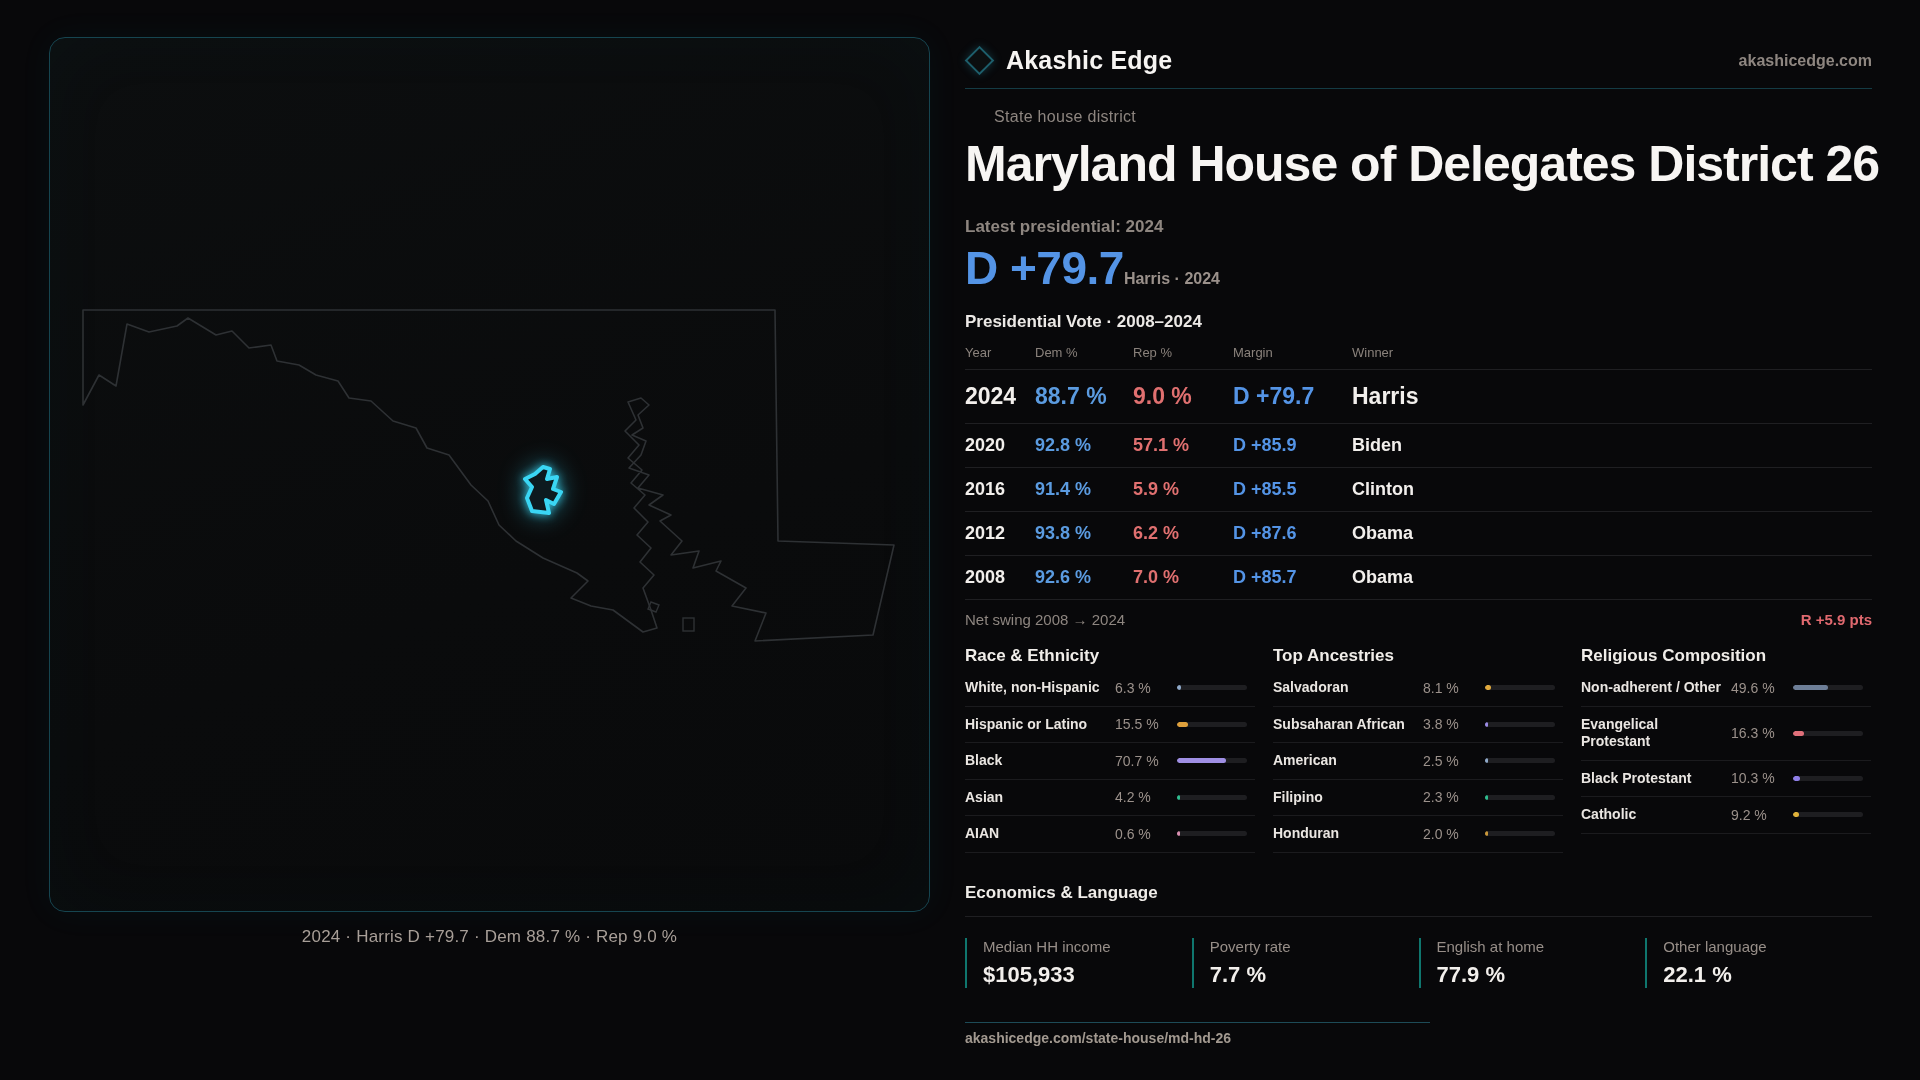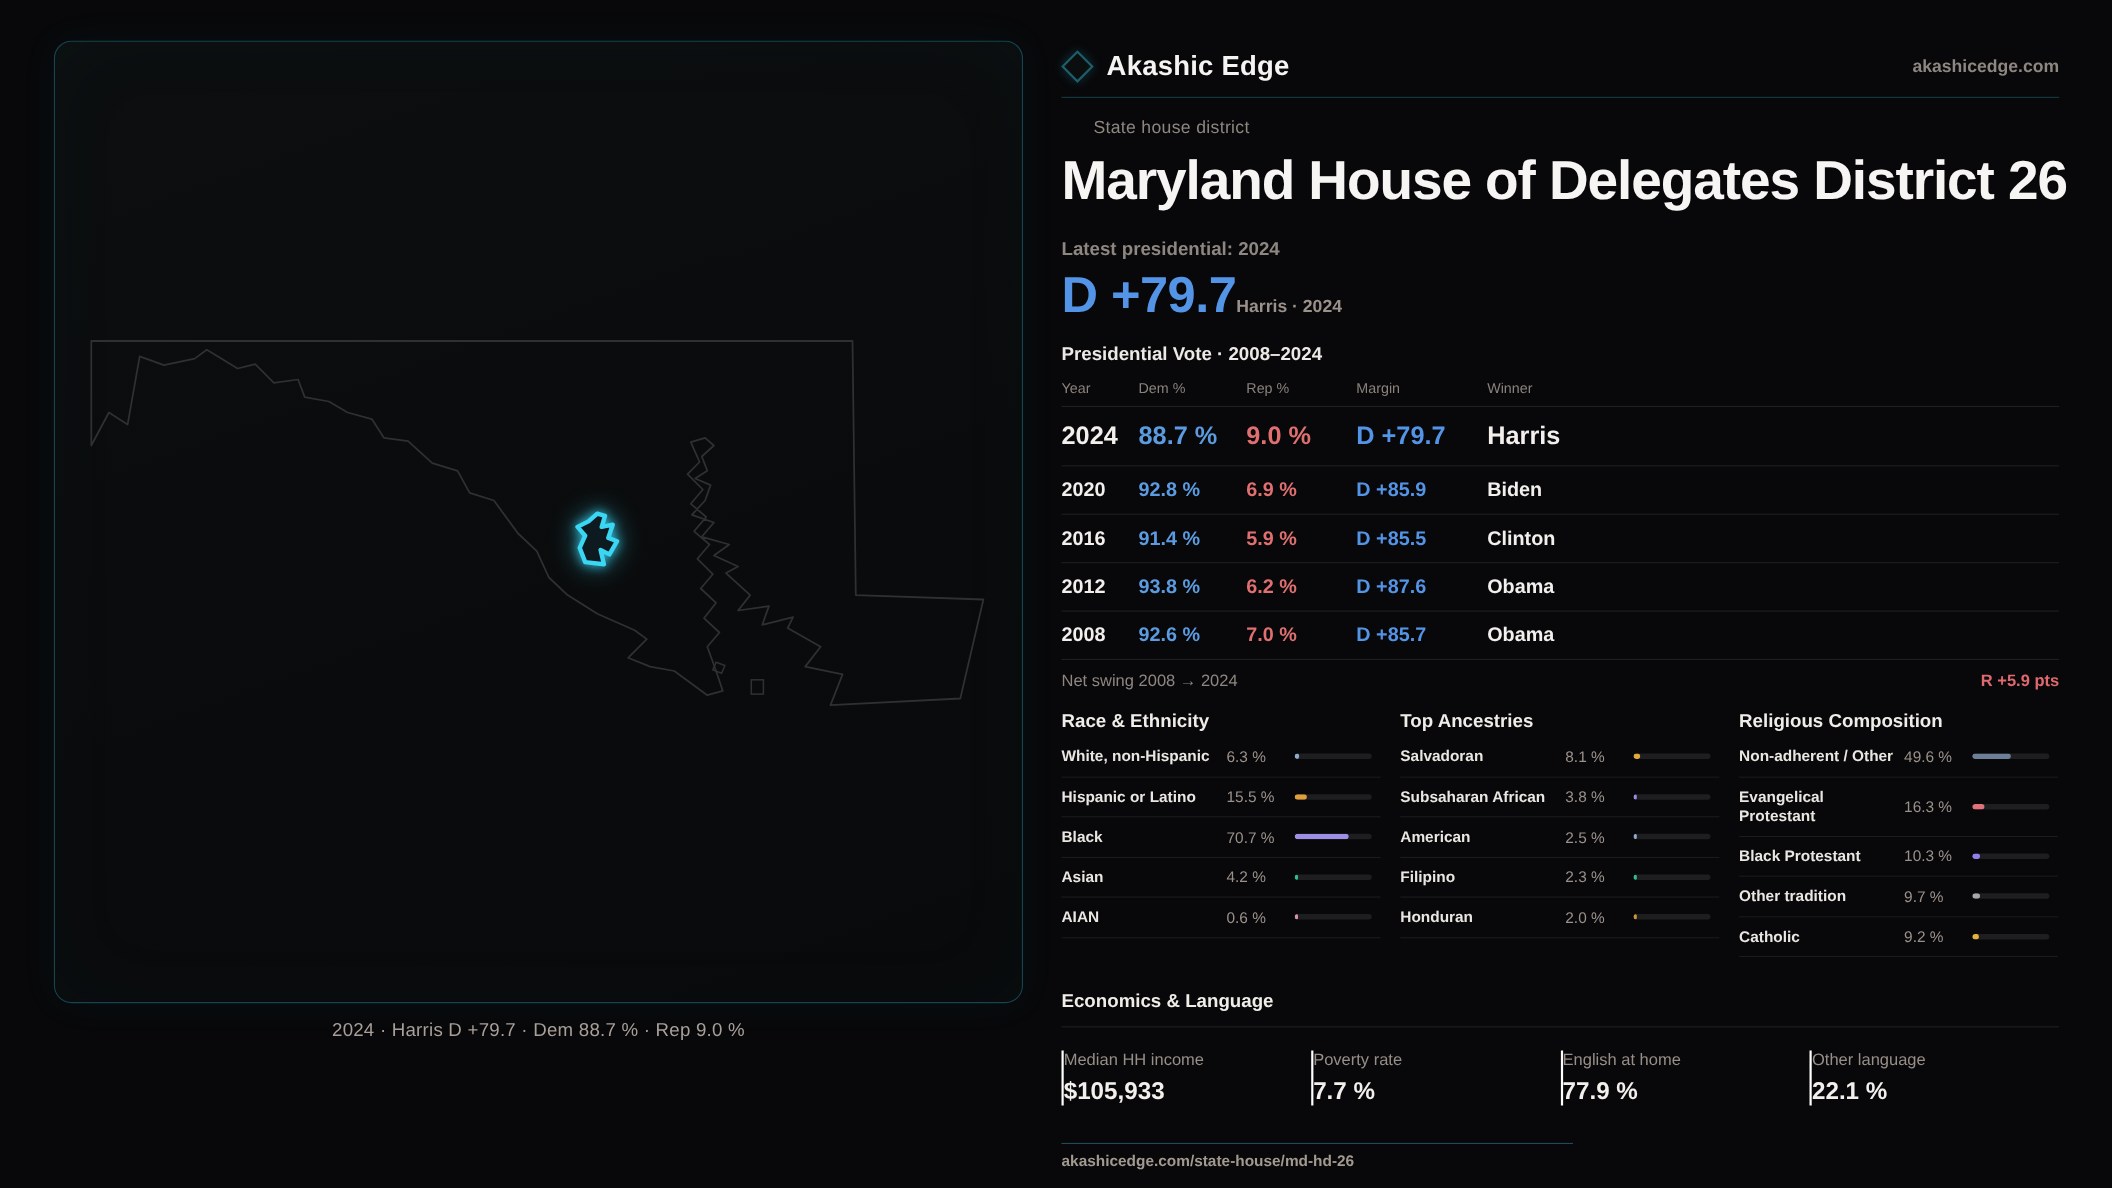--- a/index.html
+++ b/index.html
@@ -69,21 +69,21 @@
   .demo-grid { display:grid; grid-template-columns:290px 290px 290px; column-gap:18px; margin-top:16px; width:907px; }
   .demo-title { font-size:17px; font-weight:bold; color:#f0ede9; margin-bottom:4px; }
   .demo-row { display:flex; align-items:center; padding:9px 0; border-bottom:1px solid #1b1b1e; }
   .demo-label { width:150px; padding-right:8px; font-size:14px; font-weight:bold; color:#eae6e2; line-height:1.25; }
   .demo-value { width:62px; font-size:14px; color:#9b918b; }
   .demo-track { width:70px; height:5px; background:#1e1e21; border-radius:3px; position:relative; overflow:hidden; }
   .demo-fill { position:absolute; left:0; top:0; height:5px; border-radius:3px; }
 
   .econ-title { margin-top:30px; font-size:17px; font-weight:bold; color:#f0ede9; padding-bottom:13px; border-bottom:1px solid #1f1f22; width:907px; }
   .econ-row { display:grid; grid-template-columns:repeat(4,1fr); width:907px; margin-top:21px; }
-  .econ-card { border-left:2px solid #ffffff; }
+  .econ-card { border-left:2px solid #0f766e; padding-left:16px; }
   .econ-label { font-size:15px; color:#978e88; }
   .econ-value { margin-top:7px; font-size:22px; font-weight:bold; color:#f2efec; }
 
   .foot-rule { width:465px; border-top:1px solid #1d4b57; margin-top:34px; }
   .foot-sources { margin-top:13px; font-size:14px; color:#8a817b; }
   .foot-link { display:inline-block; margin-top:7px; font-size:14px; font-weight:bold; color:#a29990; text-decoration:none; }
 </style>
 </head>
 <body>
 
@@ -143,21 +143,21 @@
     <div class="vg-row row-main">
       <span class="c-year">2024</span>
       <span class="c-dem">88.7 %</span>
       <span class="c-rep">9.0 %</span>
       <span class="c-margin">D +79.7</span>
       <span class="c-winner">Harris</span>
     </div>
     <div class="vg-row row-std">
       <span class="c-year">2020</span>
       <span class="c-dem">92.8 %</span>
-      <span class="c-rep">6.9 %</span>
+      <span class="c-rep">57.1 %</span>
       <span class="c-margin">D +85.9</span>
       <span class="c-winner">Biden</span>
     </div>
     <div class="vg-row row-std">
       <span class="c-year">2016</span>
       <span class="c-dem">91.4 %</span>
       <span class="c-rep">5.9 %</span>
       <span class="c-margin">D +85.5</span>
       <span class="c-winner">Clinton</span>
     </div>
@@ -279,27 +279,20 @@
           </span>
       </div>
       <div class="demo-row">
         <span class="demo-label">Black Protestant</span>
         <span class="demo-value">10.3 %</span>
         <span class="demo-track">
             <span class="demo-fill" style="width: 7.21px; background: rgb(143, 127, 232);"></span>
           </span>
       </div>
       <div class="demo-row">
-        <span class="demo-label">Other tradition</span>
-        <span class="demo-value">9.7 %</span>
-        <span class="demo-track">
-            <span class="demo-fill" style="width: 6.79px; background: rgb(166, 166, 173);"></span>
-          </span>
-      </div>
-      <div class="demo-row">
         <span class="demo-label">Catholic</span>
         <span class="demo-value">9.2 %</span>
         <span class="demo-track">
             <span class="demo-fill" style="width: 6.44px; background: rgb(224, 178, 58);"></span>
           </span>
       </div>
     </div>
   </div>
 
   <div class="econ-title">Economics &amp; Language</div>

